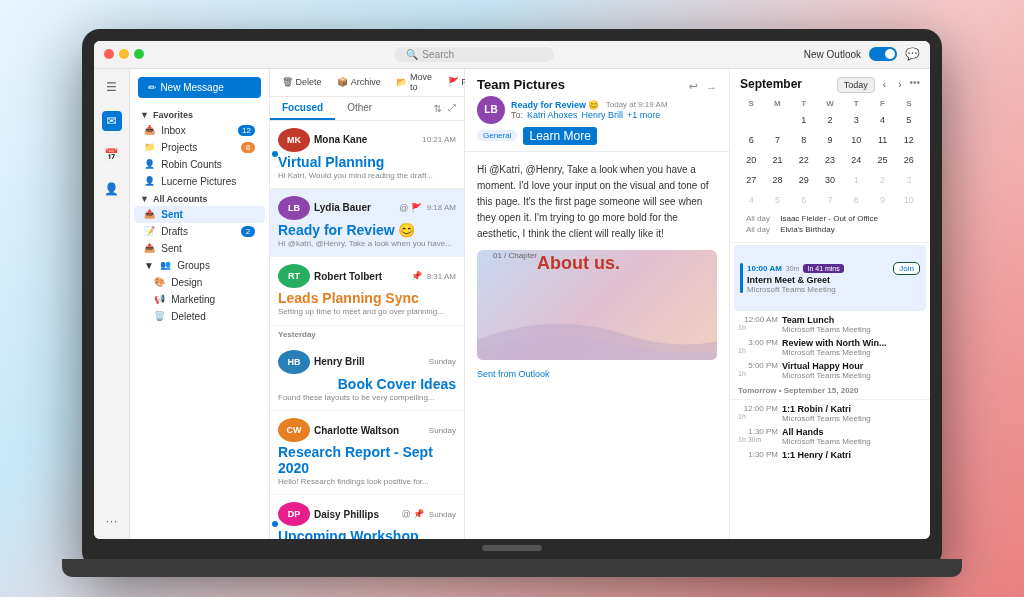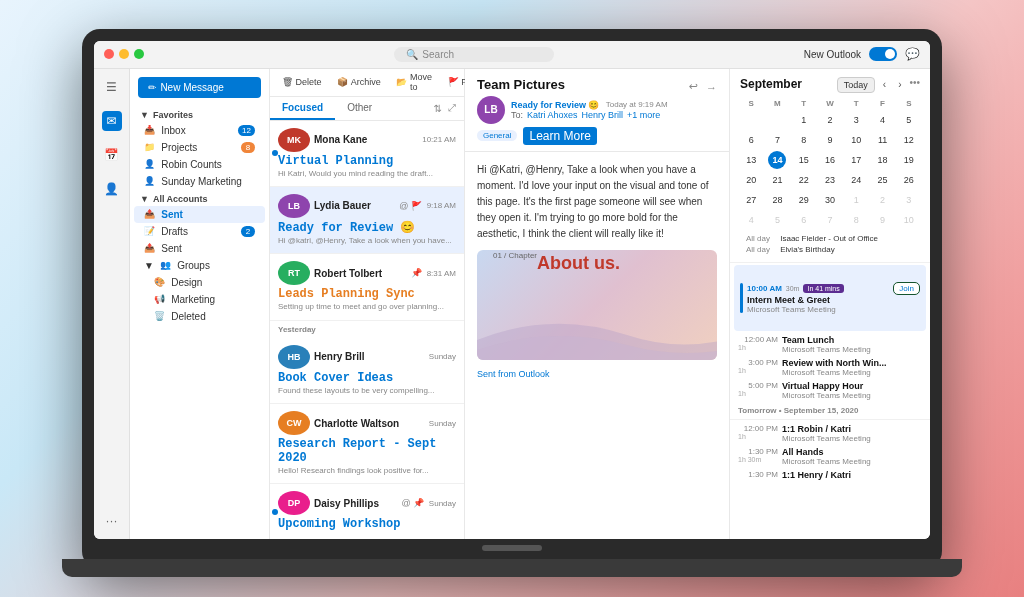--- a/index.html
+++ b/index.html
@@ -273,21 +273,21 @@
       flex-shrink: 0;
       display: flex;
       align-items: center;
       justify-content: center;
       font-size: 9px;
       font-weight: bold;
       color: white;
     }
     .email-sender { font-size: 10px; font-weight: 600; color: #222; flex: 1; }
     .email-time { font-size: 8px; color: #888; }
-    .email-subject { font-size: 12px; font-weight: 600; color: #0078d4; margin-bottom: 1px; font-family: Liberation Mono, monospace; }
+    .email-subject { font-size: 14px; font-weight: 600; color: #0078d4; margin-bottom: 1px; }
     .email-preview { font-size: 8px; color: #888; line-height: 1.3; overflow: hidden; max-height: 24px; }
     .unread-dot {
       width: 6px;
       height: 6px;
       background: #0078d4;
       border-radius: 50%;
       position: absolute;
       left: 2px;
       top: 50%;
       transform: translateY(-50%);
@@ -457,21 +457,21 @@
           <span style="font-size:9px;">📁</span>
           <span style="font-size:10px;">Projects</span>
           <span class="sidebar-badge orange">8</span>
         </div>
         <div class="sidebar-item">
           <span style="font-size:9px;">👤</span>
           <span style="font-size:10px;">Robin Counts</span>
         </div>
         <div class="sidebar-item">
           <span style="font-size:9px;">👤</span>
-          <span style="font-size:10px;">Sunday Marketing</span>
+          <span style="font-size:10px;">Lucerne Pictures</span>
         </div>
 
         <div class="sidebar-section-label">
           <span>▼</span>
           <span>All Accounts</span>
         </div>
         <div class="sidebar-item active">
           <span style="font-size:9px;">📤</span>
           <span style="font-size:10px;">Sent</span>
         </div>
@@ -582,21 +582,21 @@
           </div>
 
           <div class="email-label">Yesterday</div>
 
           <div class="email-item">
             <div class="email-item-header">
               <div class="avatar" style="background:#2980b9;">HB</div>
               <span class="email-sender">Henry Brill</span>
               <span class="email-time">Sunday</span>
             </div>
-            <div class="email-subject" style="color:#0078d4;">Book Cover Ideas</div>
+            <div class="email-subject" style="color:#0078d4;text-align:right;">Book Cover Ideas</div>
             <div class="email-preview">Found these layouts to be very compelling...</div>
           </div>
 
           <div class="email-item">
             <div class="email-item-header">
               <div class="avatar" style="background:#e67e22;">CW</div>
               <span class="email-sender">Charlotte Waltson</span>
               <span class="email-time">Sunday</span>
             </div>
             <div class="email-subject" style="color:#0078d4;">Research Report - Sept 2020</div>
@@ -713,29 +713,20 @@
           <div class="cal-days-row">
             <div class="cal-date">6</div>
             <div class="cal-date">7</div>
             <div class="cal-date">8</div>
             <div class="cal-date">9</div>
             <div class="cal-date">10</div>
             <div class="cal-date">11</div>
             <div class="cal-date">12</div>
           </div>
 
-          <div class="cal-days-row">
-            <div class="cal-date">13</div>
-            <div class="cal-date today">14</div>
-            <div class="cal-date">15</div>
-            <div class="cal-date">16</div>
-            <div class="cal-date">17</div>
-            <div class="cal-date">18</div>
-            <div class="cal-date">19</div>
-          </div>
 
           <div class="cal-days-row">
             <div class="cal-date">20</div>
             <div class="cal-date">21</div>
             <div class="cal-date">22</div>
             <div class="cal-date">23</div>
             <div class="cal-date">24</div>
             <div class="cal-date">25</div>
             <div class="cal-date">26</div>
           </div>

